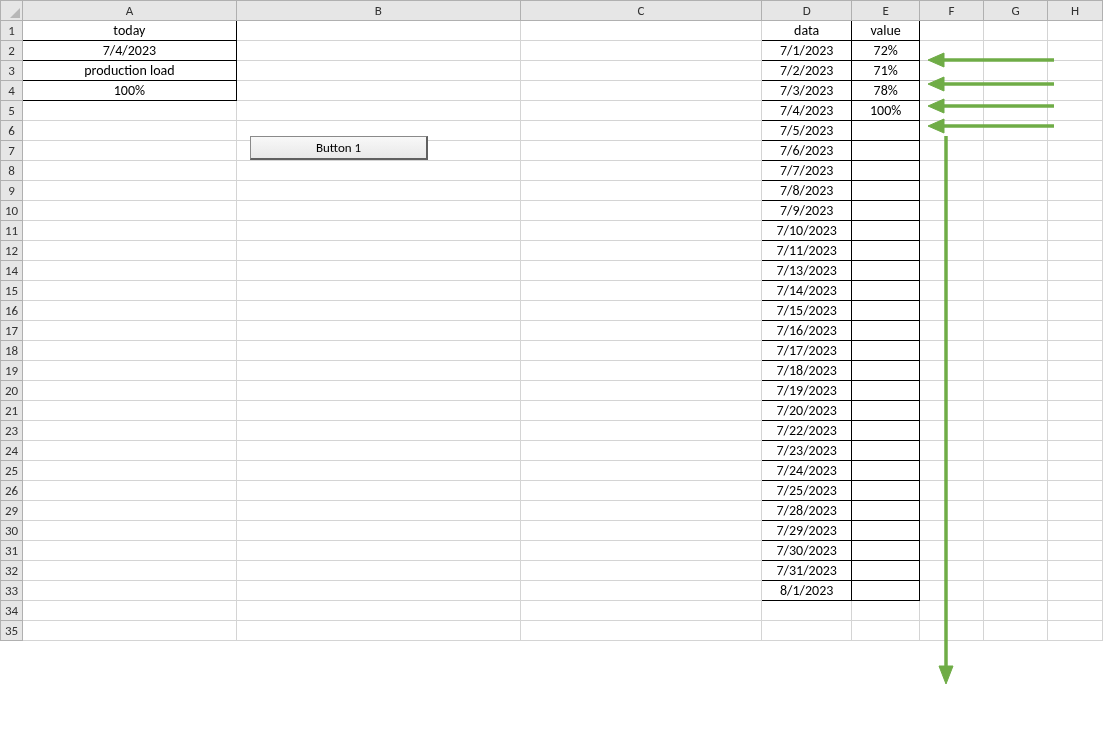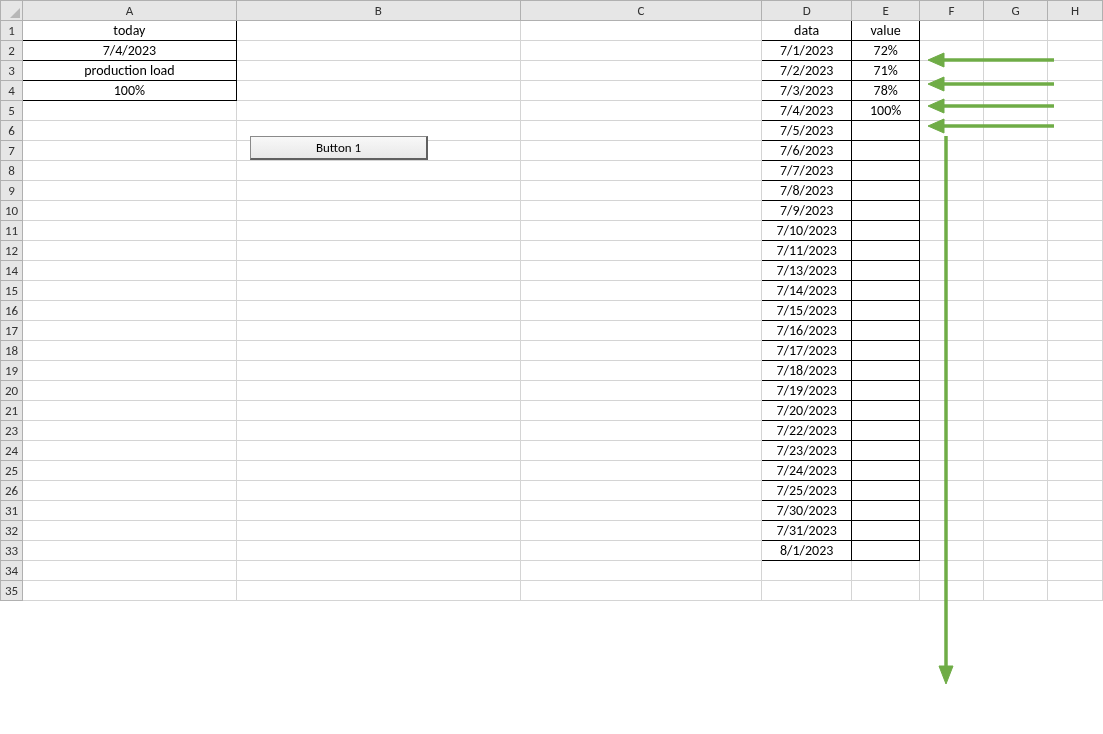--- a/index.html
+++ b/index.html
@@ -389,20 +389,42 @@
           <td></td>
           <td></td>
           <td></td>
           <td class="b-all">7/25/2023</td>
           <td class="b-all"></td>
           <td></td>
           <td></td>
           <td></td>
         </tr>
         <tr>
+          <th>29</th>
+          <td></td>
+          <td></td>
+          <td></td>
+          <td class="b-all">7/28/2023</td>
+          <td class="b-all"></td>
+          <td></td>
+          <td></td>
+          <td></td>
+        </tr>
+        <tr>
+          <th>30</th>
+          <td></td>
+          <td></td>
+          <td></td>
+          <td class="b-all">7/29/2023</td>
+          <td class="b-all"></td>
+          <td></td>
+          <td></td>
+          <td></td>
+        </tr>
+        <tr>
           <th>31</th>
           <td></td>
           <td></td>
           <td></td>
           <td class="b-all">7/30/2023</td>
           <td class="b-all"></td>
           <td></td>
           <td></td>
           <td></td>
         </tr>

